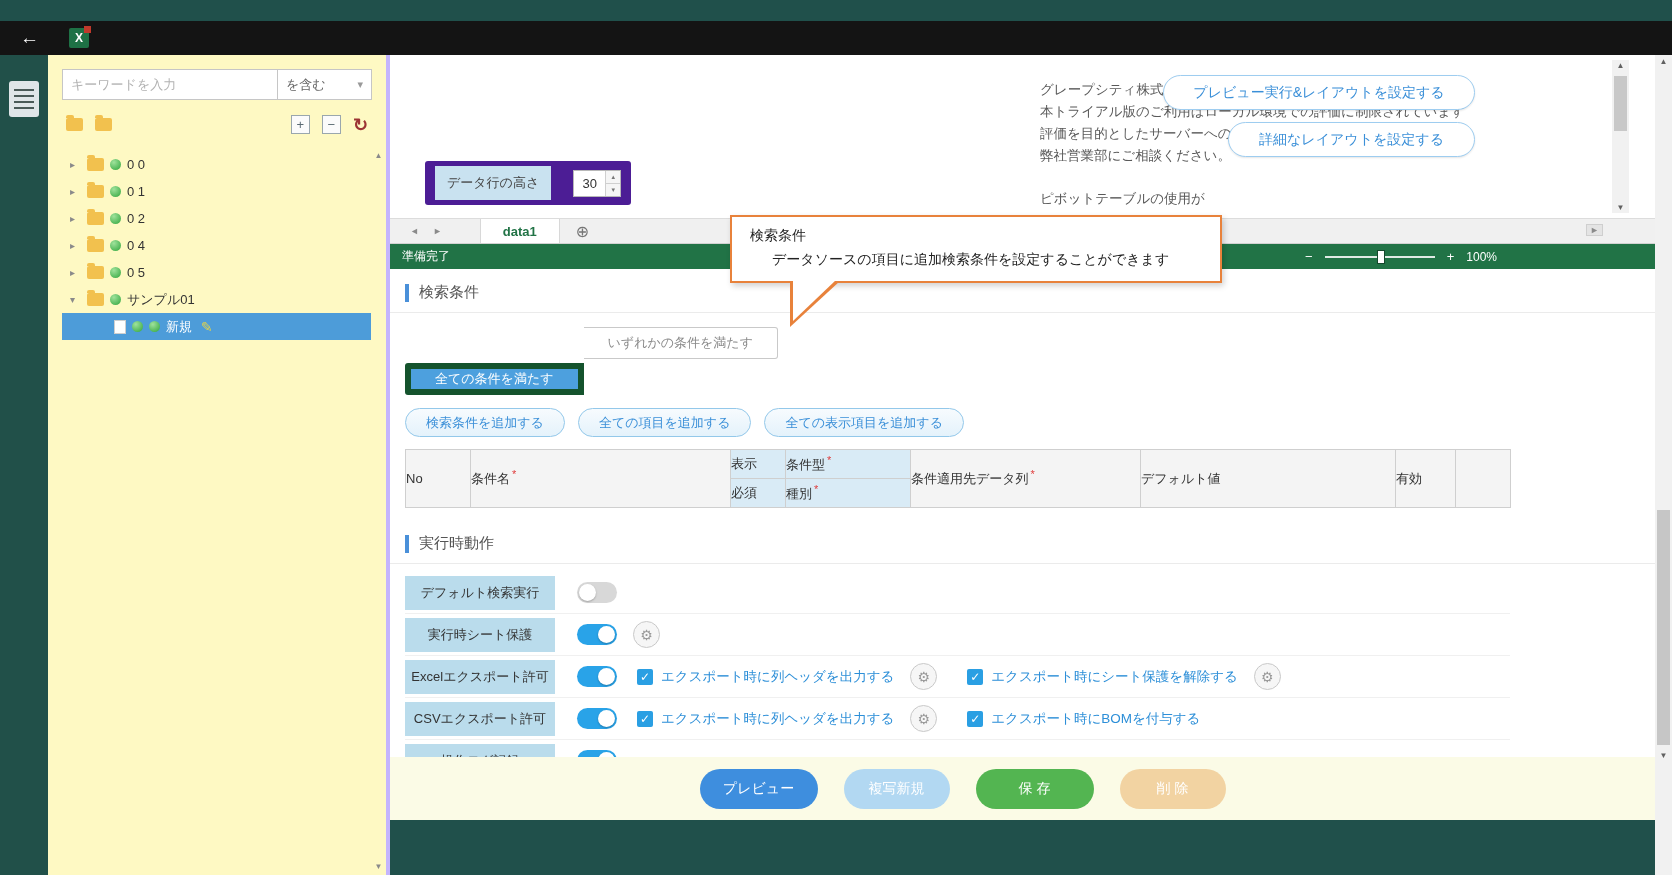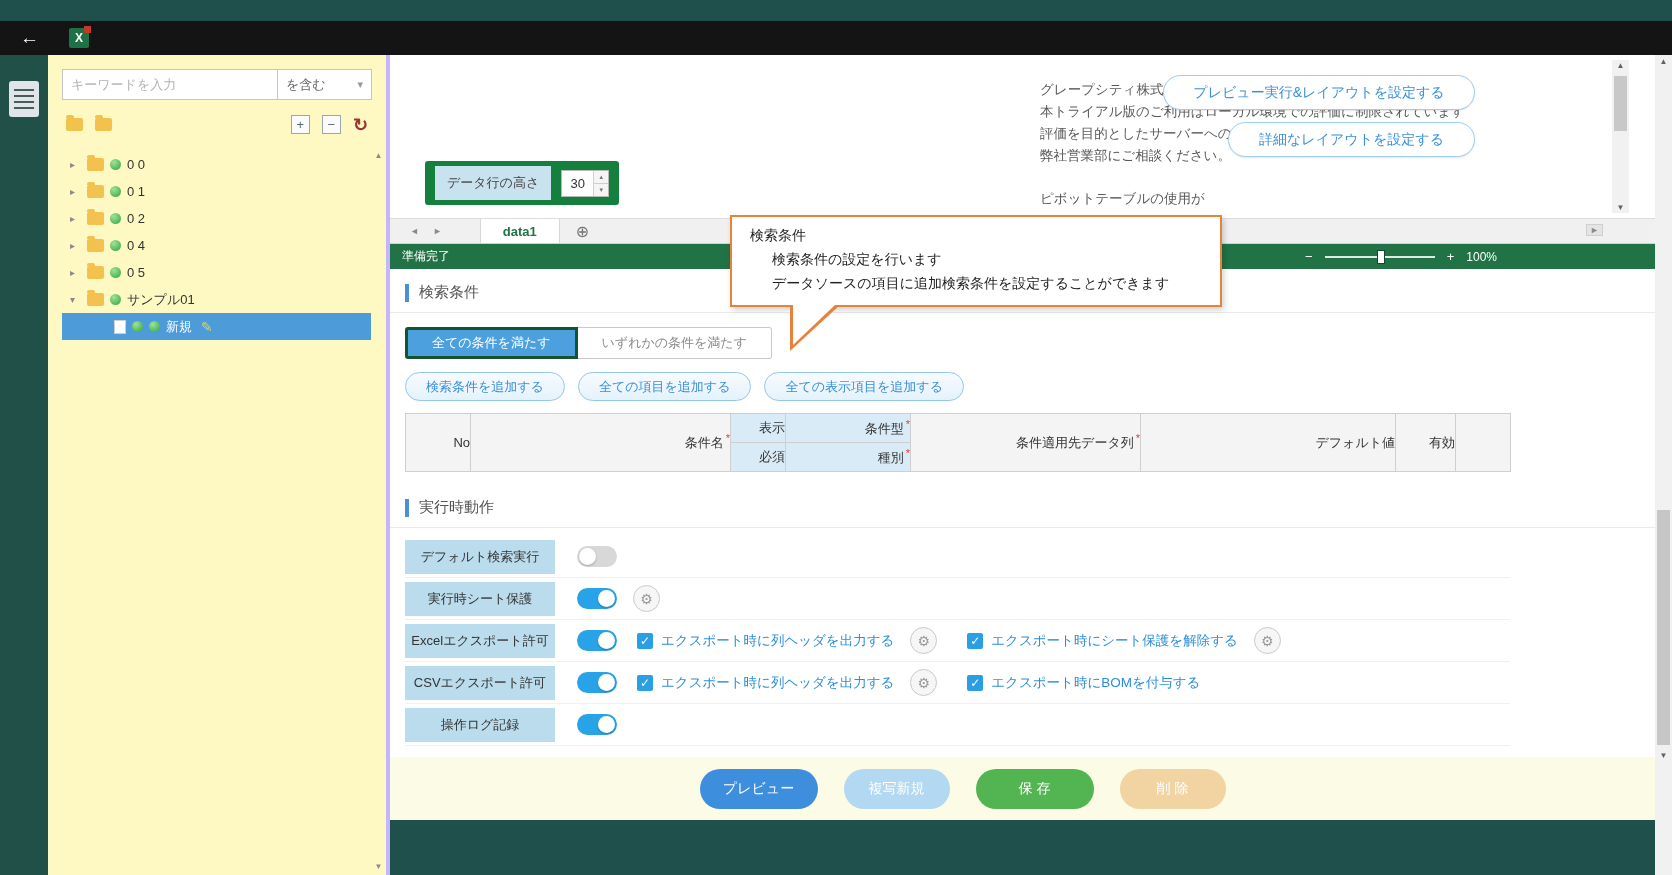--- a/index.html
+++ b/index.html
@@ -54,21 +54,21 @@
   .info-lines { position:absolute; left:630px; top:24px; font-size:13.5px; color:#595959; line-height:22px; white-space:nowrap;margin-left:20px; }
   .info-lines .gap { margin-top:21px; }
   .info-btn { position:absolute; height:35px; border-radius:18px; border:1px solid #9ecdf0; background:#fff; color:#3a8fd8; font-size:14px; display:flex; align-items:center; justify-content:center; box-shadow:0 1px 2px rgba(0,0,0,.10); font-family:inherit; }
   .ib0 { left:773px; top:20px; width:312px; }
   .ib1 { left:838px; top:67px; width:247px; }
   .ib2 { left:820px; top:113px; width:265px; }
   .mini-scroll { position:absolute; right:26px; top:5px; width:17px; height:153px; background:#f1f1f1; }
   .mini-scroll .sa { position:absolute; left:0; width:17px; text-align:center; color:#606060; font-size:8px; background:none; border:none; }
   .mini-thumb { position:absolute; left:2px; top:16px; width:13px; height:55px; background:#c8c8c8; }
 
-  .rh-wrap { position:absolute; left:35px; top:106px; height:44px; background:#15803d; border-radius:3px; display:flex; align-items:center; padding:0 10px; gap:10px; }
+  .rh-wrap { position:absolute; left:35px; top:106px; height:44px; background:#4c1d95; border-radius:3px; display:flex; align-items:center; padding:0 10px; gap:22px; }
   .rh-label { background:#c9e2f0; height:34px; line-height:34px; padding:0 12px; font-size:13px; color:#444; }
   .spinner { width:48px; height:27px; background:#fff; border:1px solid #b8b8b8; display:flex; }
   .spin-val { flex:1; font-size:13px; color:#333; text-align:center; line-height:25px; }
   .spin-btns { width:15px; border-left:1px solid #cfcfcf; display:flex; flex-direction:column; }
   .spin-btns .sb { flex:1; font-size:7px; color:#777; text-align:center; line-height:11px; background:#f5f5f5; border:none; padding:0; }
   .spin-btns .sb:first-child { border-bottom:1px solid #cfcfcf; }
 
   .tabrow { position:absolute; top:163px; left:0; right:0; height:26px; background:#f0f0f0; border-top:1px solid #dcdcdc; border-bottom:1px solid #d2d2d2; display:flex; align-items:center; }
   .tab-nav { color:#8a8a8a; font-size:9px; background:none; border:none; }
   .tab-active { margin-left:38px; height:100%; background:#fff; color:#217346; font-weight:bold; font-size:13px; display:flex; align-items:center; padding:0 22px; border-left:1px solid #d8d8d8; border-right:1px solid #d8d8d8; }
@@ -83,28 +83,28 @@
   .zoom-thumb { position:absolute; left:52px; top:-6px; width:8px; height:14px; background:#fff; border:1px solid #14482c; }
   .zoom-pct { font-size:12px; }
 
   .content-body { position:absolute; top:214px; left:0; right:0; height:488px; background:#fff; }
   .section-hd { display:flex; align-items:center; gap:10px; padding:14px 0 10px 15px; border-bottom:1px solid #ebebeb; }
   .section-bar { width:4px; height:18px; background:#4a90d9; }
   .section-title { font-size:15px; color:#555; }
 
   .seg-row { display:flex; margin:14px 0 0 15px; }
   .seg { height:32px; font-size:13px; display:flex; align-items:center; justify-content:center; padding:0 24px; font-family:inherit; }
-  .seg.active { background:#4da0de; color:#fff; border:3px solid #14532d; border-radius:3px 0 0 3px; }
+  .seg.active { background:#4da0de; color:#fff; border:6px solid #14532d; border-radius:3px 0 0 3px;margin-top:36px; }
   .seg.idle { background:#fff; color:#8a8a8a; border:1px solid #c9c9c9; border-left:none; border-radius:0 3px 3px 0; }
 
   .pill-row { display:flex; gap:13px; margin:13px 0 0 15px; }
   .pill { height:29px; border-radius:15px; border:1px solid #93c8ea; background:linear-gradient(#f7fbfe,#e4f2fb); color:#3a8fd8; font-size:13px; display:flex; align-items:center; padding:0 20px; font-family:inherit; }
 
   .cond-table { border-collapse:collapse; margin:12px 0 0 15px; table-layout:fixed; }
-  .cond-table th { border:1px solid #cfcfcf; height:29px; font-weight:normal; font-size:13px; color:#333; text-align:right; overflow:hidden; }
+  .cond-table th { border:1px solid #cfcfcf; height:29px; font-weight:normal; font-size:13px; color:#333; text-align:left; overflow:hidden; }
   .cond-table th.g { background:#f4f4f4; }
   .cond-table th.b { background:#d9ebf6; }
   .req { color:#e03c3c; font-size:11px; vertical-align:super; margin-left:2px; }
 
   .rt-row { display:flex; align-items:center; height:42px; margin:0 145px 0 15px; border-bottom:1px solid #f0f0f0; }
   .rt-rows { margin-top:8px; }
   .rt-label { width:150px; min-width:150px; height:34px; background:#badcec; font-size:13px; color:#333; display:flex; align-items:center; justify-content:center; }
   .toggle { width:40px; height:21px; border-radius:11px; margin-left:22px; position:relative; }
   .toggle.off { background:#d8d8d8; }
   .toggle.on  { background:#29a3e8; }
@@ -384,19 +384,18 @@
   </div>
 
   <div class="main-scroll">
     <button class="sa" style="top:2px;">▲</button>
     <div class="ms-thumb"></div>
     <button class="sa" style="top:696px;">▼</button>
   </div>
 
   <div class="tooltip">
     <div class="tt-title">検索条件</div>
-    <div class="tt-line">検索条件の設定を行います</div>
     <div class="tt-line">データソースの項目に追加検索条件を設定することができます</div>
     <div class="tt-tail-b"></div>
     <div class="tt-tail-f"></div>
   </div>
 
 </div>
 
 </body></html>

